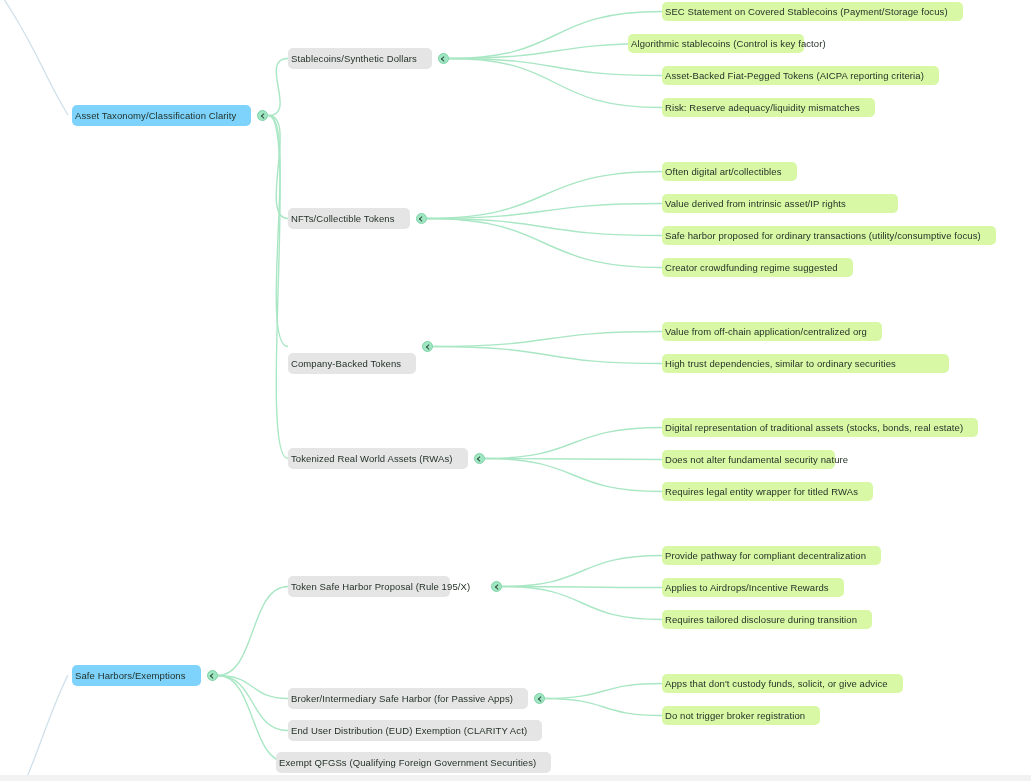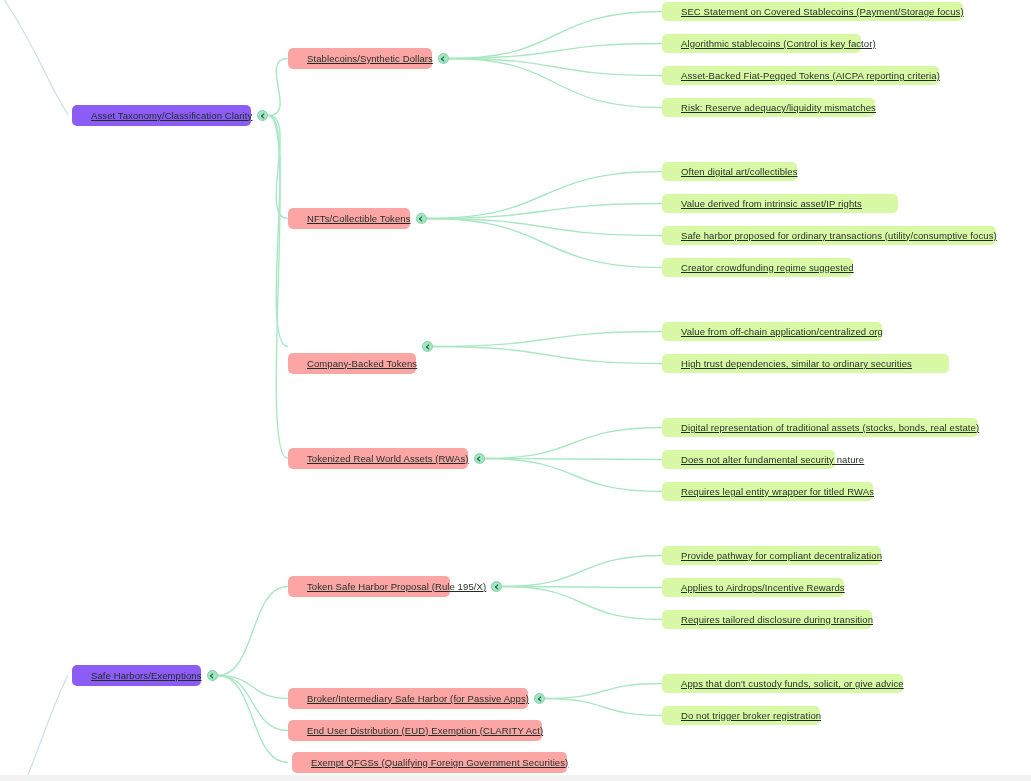--- a/index.html
+++ b/index.html
@@ -23,31 +23,30 @@
   }
   .node {
     position: absolute;
     display: flex;
     align-items: center;
     justify-content: flex-start;
     border-radius: 5px;
     white-space: nowrap;
     color: #1f2d24;
     letter-spacing: 0.1px;
-    padding: 0 19px;
+    padding: 0 3px;
     line-height: 1;
-    text-decoration: underline;
   }
   .node.lvl1 {
-    background: #8b5cf6;
+    background: #7dd3fc;
     font-size: 9.5px;
     height: 21px;
   }
   .node.lvl2 {
-    background: #fca5a5;
+    background: #e5e5e5;
     font-size: 9.5px;
     height: 21px;
   }
   .node.leaf {
     background: #d8f8a6;
     font-size: 9.5px;
     height: 19px;
   }
   .toggle {
     position: absolute;
@@ -117,21 +116,21 @@
         <span>Asset Taxonomy/Classification Clarity</span>
       </div>
       <div class="toggle" style="left: 257.391px; top: 110px;"></div>
       <div class="node lvl2" style="left: 288px; top: 48px; width: 143.938px;">
         <span>Stablecoins/Synthetic Dollars</span>
       </div>
       <div class="toggle" style="left: 437.938px; top: 53px;"></div>
       <div class="node leaf" style="left: 662px; top: 2px; width: 300.703px;">
         <span>SEC Statement on Covered Stablecoins (Payment/Storage focus)</span>
       </div>
-      <div class="node leaf" style="left: 662px; top: 34px; width: 199px;">
+      <div class="node leaf" style="left: 628px; top: 34px; width: 176px;">
         <span>Algorithmic stablecoins (Control is key factor)</span>
       </div>
       <div class="node leaf" style="left: 662px; top: 66px; width: 276.906px;">
         <span>Asset-Backed Fiat-Pegged Tokens (AICPA reporting criteria)</span>
       </div>
       <div class="node leaf" style="left: 662px; top: 98px; width: 212.906px;">
         <span>Risk: Reserve adequacy/liquidity mismatches</span>
       </div>
       <div class="node lvl2" style="left: 288px; top: 208px; width: 121.5px;">
         <span>NFTs/Collectible Tokens</span>
@@ -195,18 +194,18 @@
       <div class="toggle" style="left: 534.016px; top: 693px;"></div>
       <div class="node leaf" style="left: 662px; top: 674px; width: 240.672px;">
         <span>Apps that don't custody funds, solicit, or give advice</span>
       </div>
       <div class="node leaf" style="left: 662px; top: 706px; width: 158.172px;">
         <span>Do not trigger broker registration</span>
       </div>
       <div class="node lvl2" style="left: 288px; top: 720px; width: 254.172px;">
         <span>End User Distribution (EUD) Exemption (CLARITY Act)</span>
       </div>
-      <div class="node lvl2" style="left: 292px; top: 752px; width: 275.344px;">
+      <div class="node lvl2" style="left: 276px; top: 752px; width: 275.344px;">
         <span>Exempt QFGSs (Qualifying Foreign Government Securities)</span>
       </div>
     </div>
   <div id="bottom-band"></div>
 </div>
 
 </body></html>

